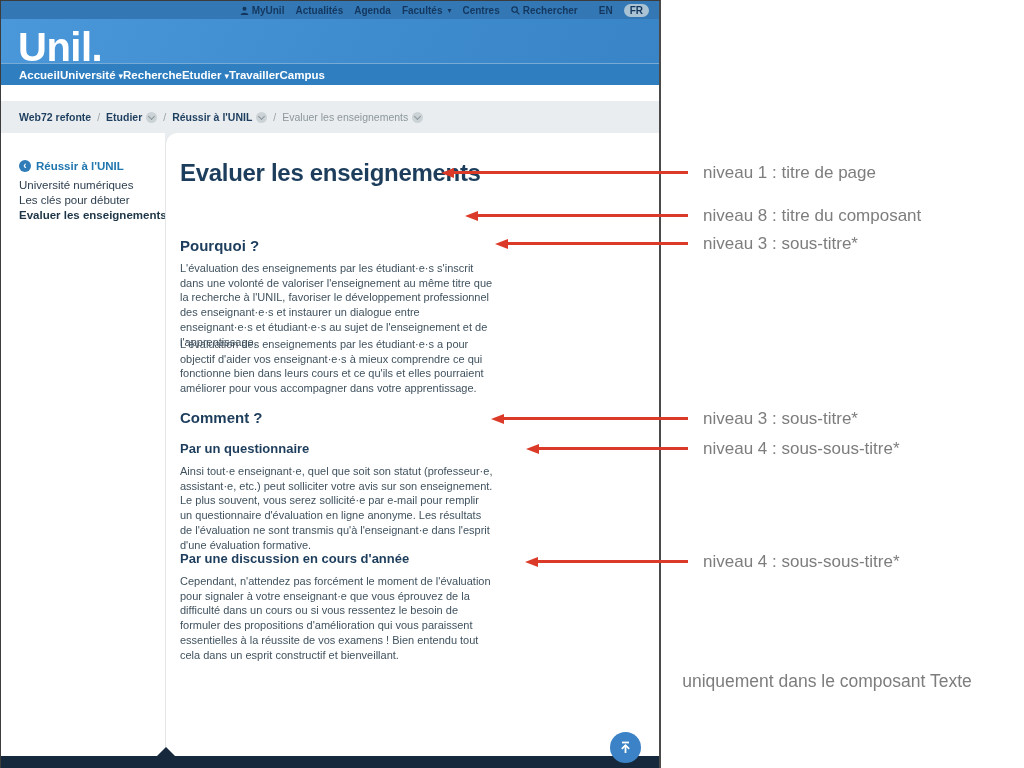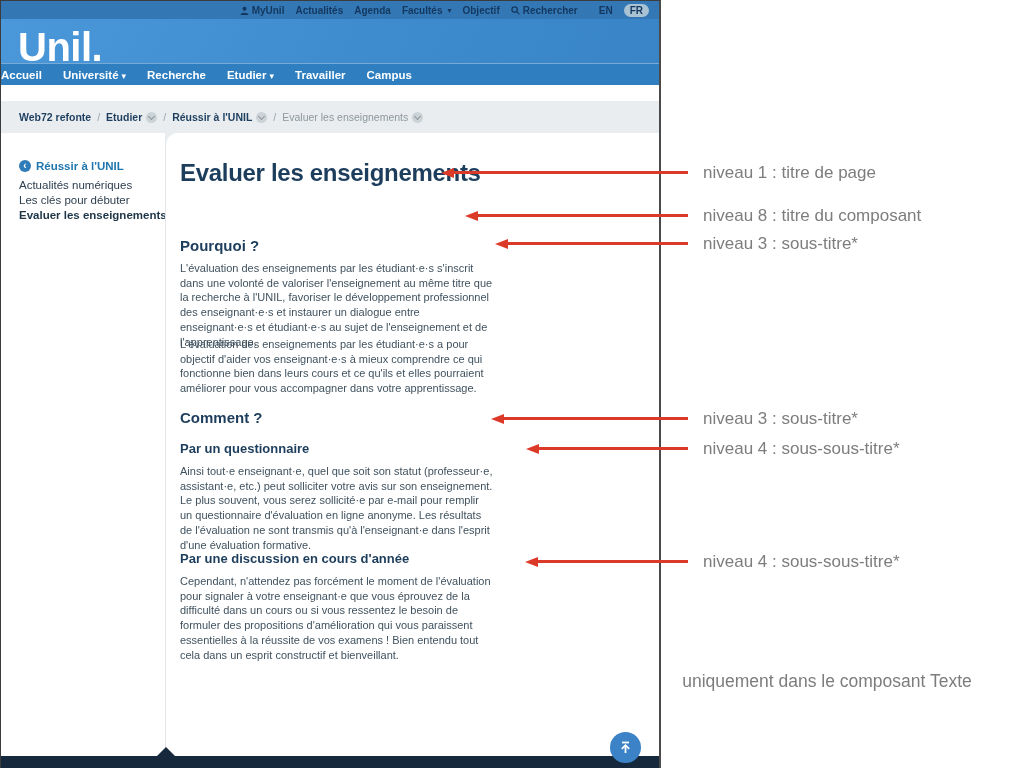--- a/index.html
+++ b/index.html
@@ -23,21 +23,21 @@
 
   
   .header { position:absolute; left:0; top:18px; width:100%; height:60px;
             background:linear-gradient(115deg,#4a97da 0%, #3e8bcd 55%, #3884c6 100%); }
   .logo { position:absolute; left:17px; top:6px; color:#ffffff; font-size:40px; font-weight:800;
           letter-spacing:-0.5px; }
 
   
   .nav { position:absolute; left:0; top:62px; width:100%; height:22px; background:#2e7ec0;
          border-top:1px solid rgba(255,255,255,0.35);
-         display:flex; align-items:center; gap:21px;
+         display:flex; align-items:center; padding-left:18px; 
          font-size:11.5px; font-weight:700; color:#ffffff; }
   .nav .item { cursor:pointer; white-space:nowrap; }
   .caret-white::after { content:"▾"; font-size:9px; margin-left:3px; color:#ffffff; }
 
   
   .crumbs { position:absolute; left:0; top:100px; width:100%; height:32px; background:#e9edef;
             display:flex; align-items:center; padding-left:18px; gap:6px; font-size:10.5px; }
   .crumb { color:#1d3e5f; font-weight:700; cursor:pointer; display:flex; align-items:center; gap:4px; }
   .crumb.current { color:#8d979d; font-weight:400; cursor:default; }
   .crumb-sep { color:#9aa4aa; }
@@ -95,21 +95,21 @@
     <span class="item">
       <svg width="9" height="9" viewBox="0 0 10 10">
           <circle cx="5" cy="3" r="2.2" fill="#14375f"></circle>
           <path d="M0.7 10 C0.7 6.8 9.3 6.8 9.3 10 Z" fill="#14375f"></path>
         </svg>
       <span>MyUnil</span>
     </span>
     <span class="item">Actualités</span>
     <span class="item">Agenda</span>
     <span class="item caret-navy">Facultés</span>
-    <span class="item">Objectif</span>
+    <span class="item">Centres</span>
     <span class="item">
       <svg width="9" height="9" viewBox="0 0 10 10">
           <circle cx="4" cy="4" r="3" fill="none" stroke="#14375f" stroke-width="1.4"></circle>
           <line x1="6.3" y1="6.3" x2="9.3" y2="9.3" stroke="#14375f" stroke-width="1.4"></line>
         </svg>
       <span>Rechercher</span>
     </span>
     <span class="item lang-en">EN</span>
     <span class="item lang-fr">FR</span>
   </div>
@@ -145,21 +145,21 @@
       <span class="chev-circle"></span>
     </span>
   </div>
 
   <div class="content">
     <div class="side-col">
       <div class="side-item active-parent" style="top:27px;">
         <span class="back-circle">‹</span>
         <span>Réussir à l'UNIL</span>
       </div>
-      <div class="side-item" style="top:46px;">Actualités numériques</div>
+      <div class="side-item" style="top:46px;">Université numériques</div>
       <div class="side-item" style="top:61px;">Les clés pour débuter</div>
       <div class="side-item current" style="top:76px;">Evaluer les enseignements</div>
     </div>
 
     <div class="main-col">
       <div class="h1">Evaluer les enseignements</div>
       <div class="h3" style="top:104px;">Pourquoi ?</div>
       <div class="para" style="top:128px;">L'évaluation des enseignements par les étudiant·e·s s'inscrit dans une volonté de valoriser l'enseignement au même titre que la recherche à l'UNIL, favoriser le développement professionnel des enseignant·e·s et instaurer un dialogue entre enseignant·e·s et étudiant·e·s au sujet de l'enseignement et de l'apprentissage.</div>
       <div class="para" style="top:204px;">L'évaluation des enseignements par les étudiant·e·s a pour objectif d'aider vos enseignant·e·s à mieux comprendre ce qui fonctionne bien dans leurs cours et ce qu'ils et elles pourraient améliorer pour vous accompagner dans votre apprentissage.</div>
       <div class="h3" style="top:276px;">Comment ?</div>

